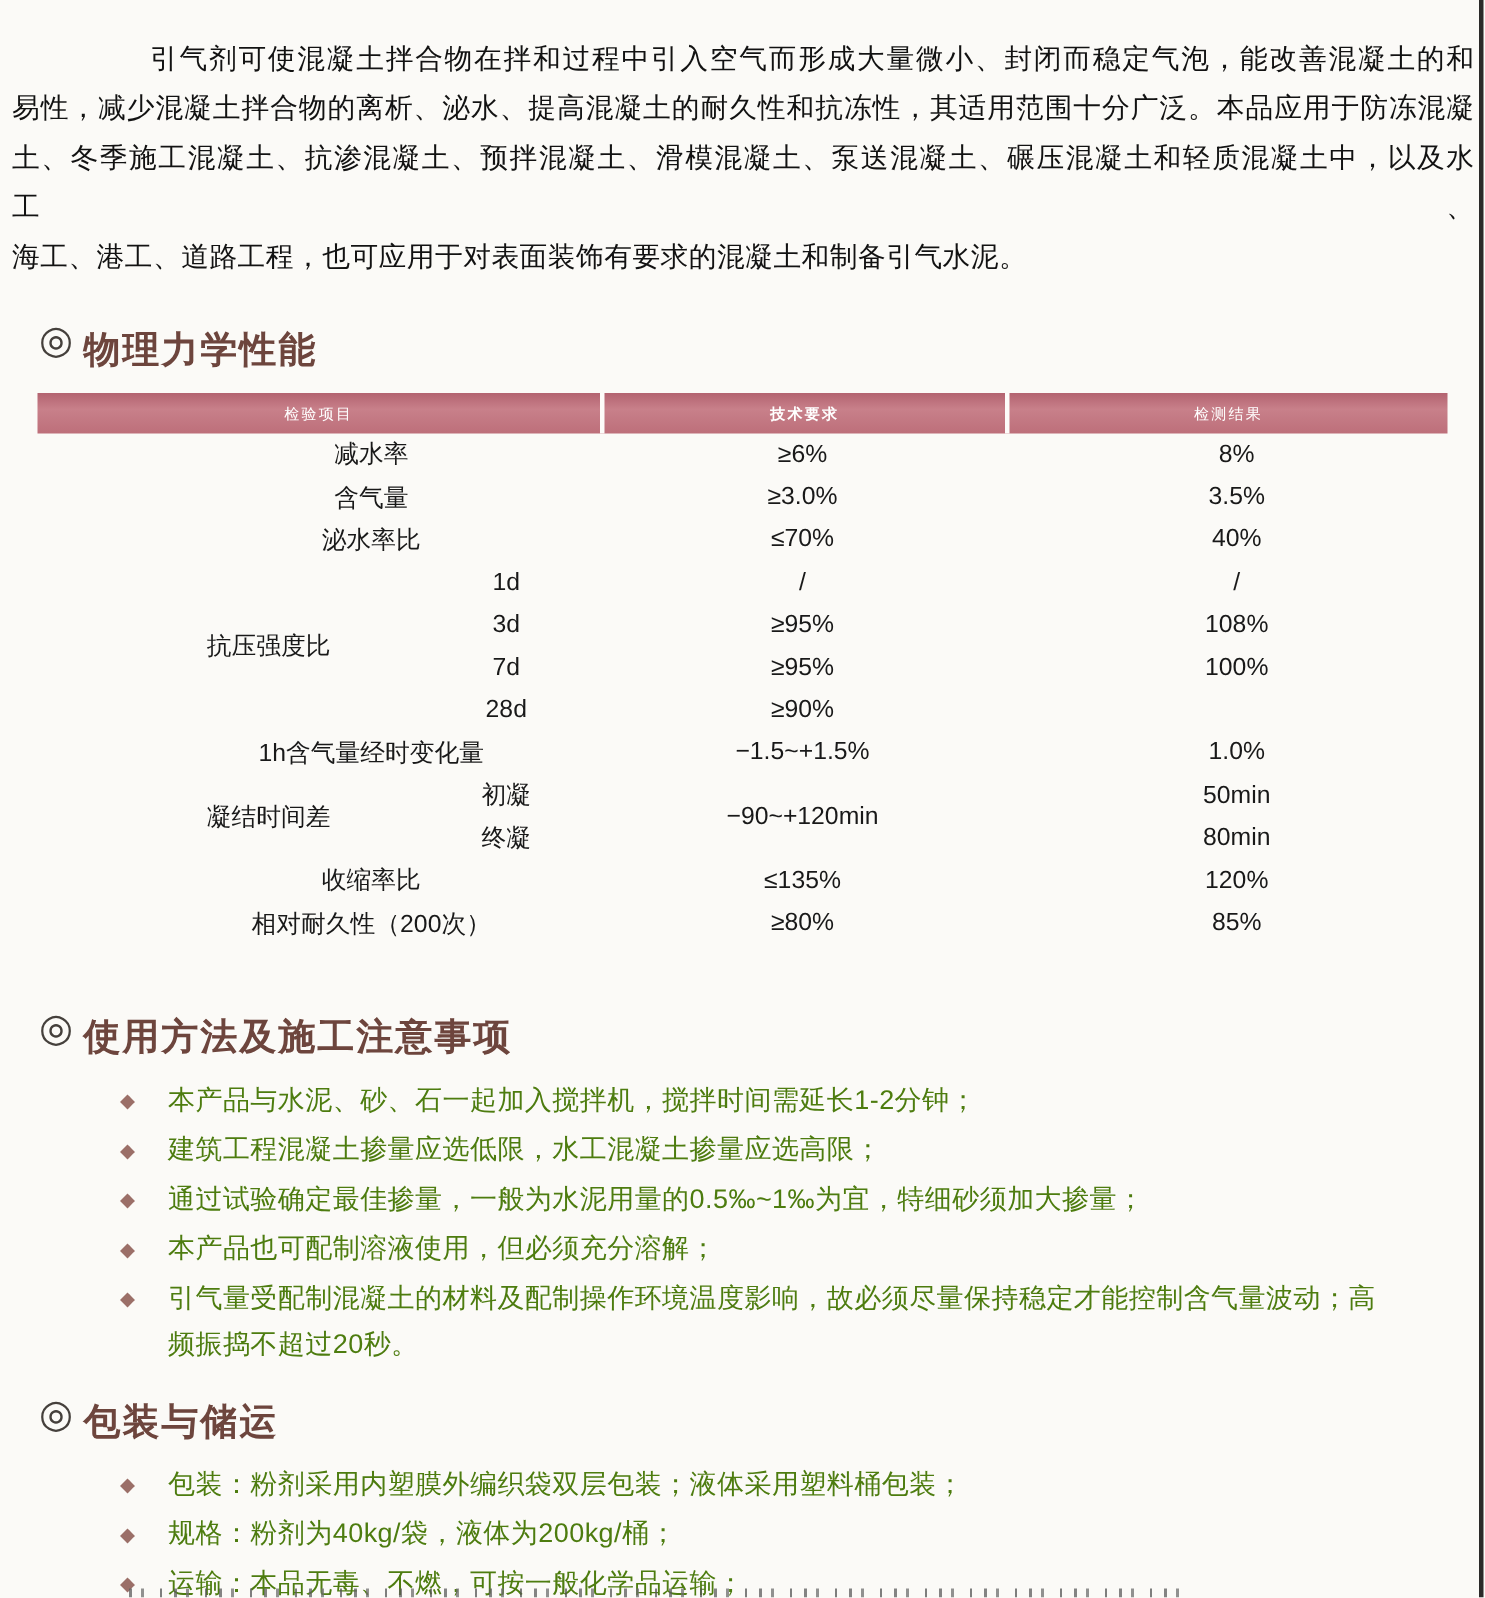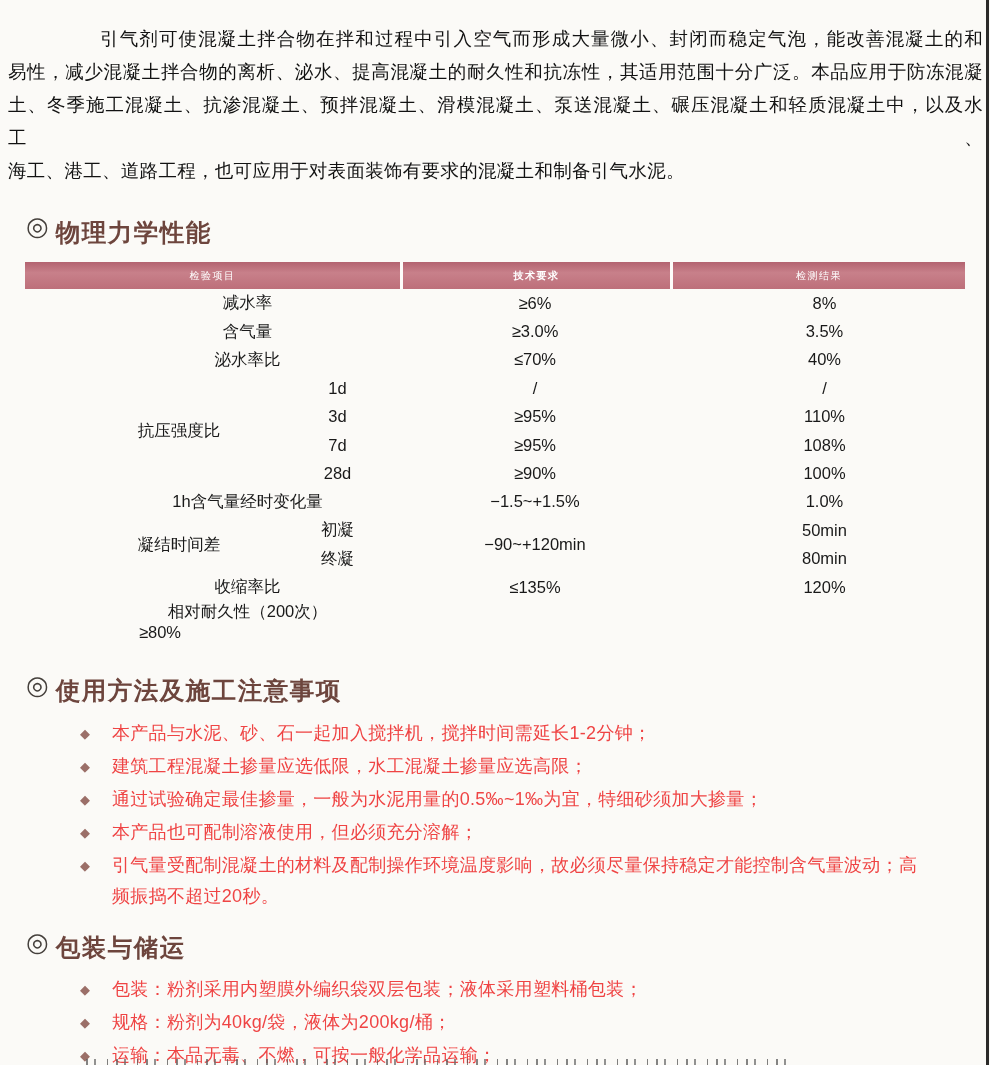--- a/index.html
+++ b/index.html
@@ -42,21 +42,21 @@
           display:flex;align-items:center;justify-content:center;}
   .g-subs,.g-col{width:125px;display:flex;flex-direction:column;align-items:center;}
   .c2.g-col,.c3.g-col{width:270px;}
   .c3.g-col{width:295px;}
   .g-sub{height:28.4px;display:flex;align-items:center;justify-content:center;}
   
   ul.bullets{list-style:none;margin:0;padding:0;}
   ul.bullets li{display:flex;align-items:flex-start;margin-bottom:1.5px;}
   .diamond{margin-left:80px;margin-right:22px;font-size:13px;line-height:31.5px;
            color:#9b6f68;flex:0 0 auto;}
-  .bullet-text{font-size:18px;line-height:31.5px;color:#ef4444;font-weight:500;
+  .bullet-text{font-size:18px;line-height:31.5px;color:#4d7c0f;font-weight:500;
                letter-spacing:.3px;max-width:810px;}
   #usage-list{margin-top:16px;}
   #packaging-list{margin-top:15px;}
   
   .edge-line{position:absolute;top:0;right:1px;width:3px;height:1065px;background:#2b2a29;}
   .clipped-strip{position:absolute;left:86px;bottom:0;width:700px;height:6px;opacity:.75;
     background:repeating-linear-gradient(90deg,#5c5c5c 0 2px,transparent 2px 8px,
                #6e6e6e 8px 10px,transparent 10px 21px,#555 21px 22px,transparent 22px 30px);}
 </style>
 </head>
@@ -109,21 +109,20 @@
             </div>
           </div>
           <div class="c2 g-col">
             <div class="g-sub">/</div>
             <div class="g-sub">≥95%</div>
             <div class="g-sub">≥95%</div>
             <div class="g-sub">≥90%</div>
           </div>
           <div class="c3 g-col">
             <div class="g-sub">/</div>
-            <div class="g-sub">110%</div>
             <div class="g-sub">108%</div>
             <div class="g-sub">100%</div>
           </div>
         </div>
         <div class="trow simple" style="height: 28.4px;">
           <div class="c1 cc">1h含气量经时变化量</div>
           <div class="c2 cc">−1.5~+1.5%</div>
           <div class="c3 cc">1.0%</div>
         </div>
         <div class="trow group" style="height: 56.8px;">
@@ -138,23 +137,24 @@
           <div class="c3 g-col">
             <div class="g-sub">50min</div>
             <div class="g-sub">80min</div>
           </div>
         </div>
         <div class="trow simple" style="height: 28.4px;">
           <div class="c1 cc">收缩率比</div>
           <div class="c2 cc">≤135%</div>
           <div class="c3 cc">120%</div>
         </div>
-        <div class="trow simple" style="height: 28.4px; flex-direction: column;">
+        <div class="trow simple" style="height: 28.4px;">
           <div class="c1 cc">相对耐久性（200次）</div>
           <div class="c2 cc">≥80%</div>
+          <div class="c3 cc">85%</div>
         </div>
       </div>
   </div>
 
   <div class="sec-head" id="head-usage">
     <span class="marker">◎</span>
     <span class="sec-title">使用方法及施工注意事项</span>
   </div>
   <ul class="bullets" id="usage-list">
       <li>

